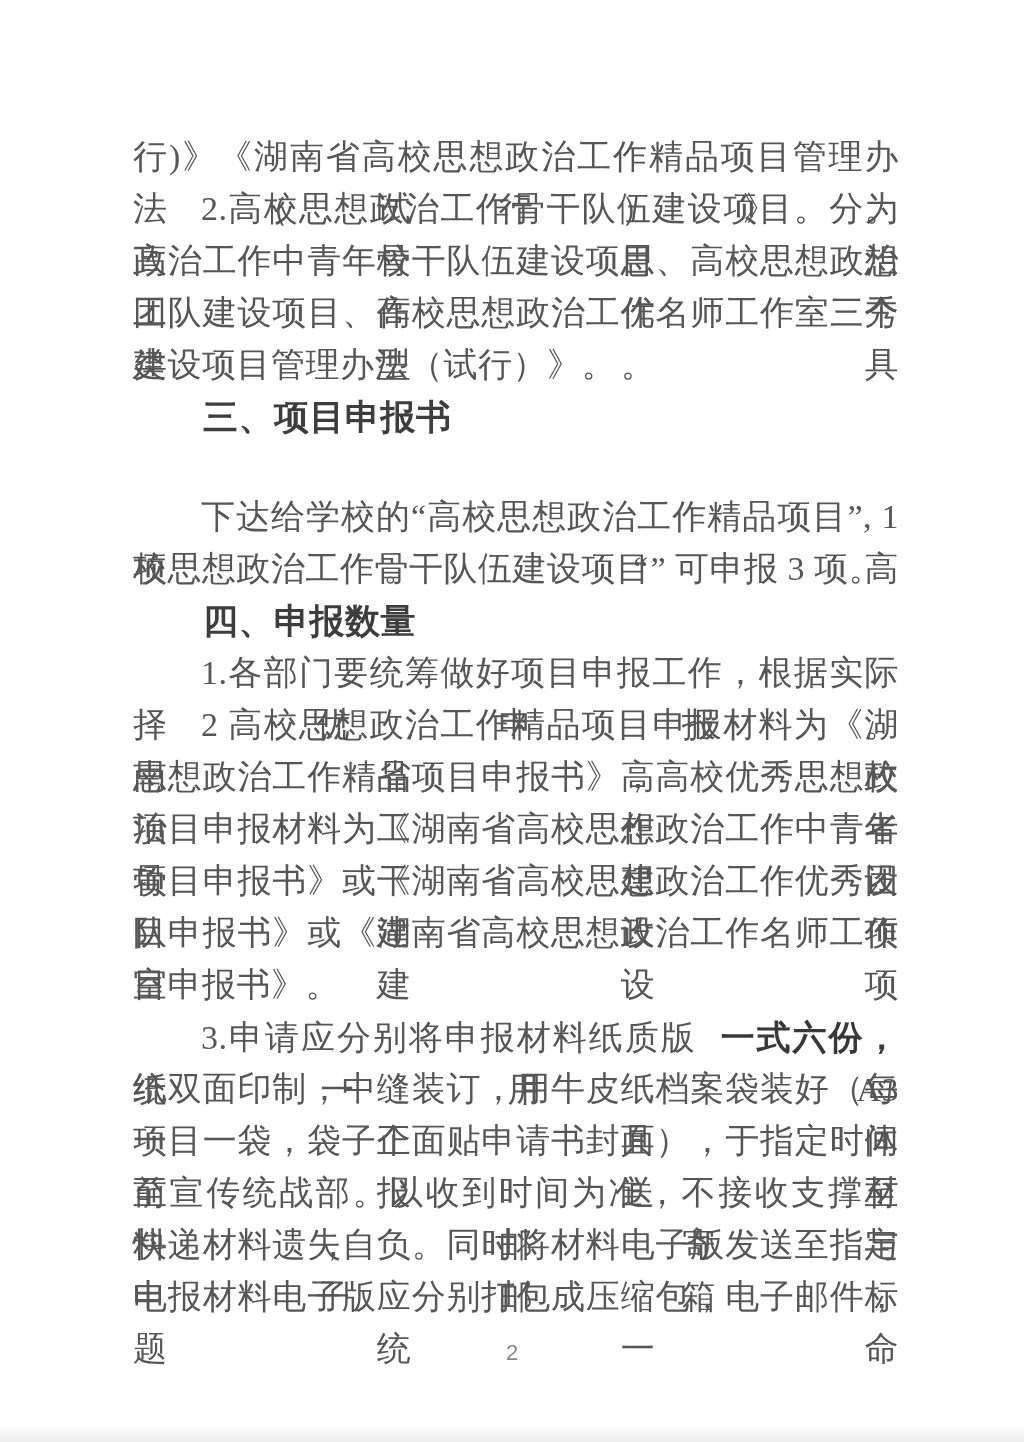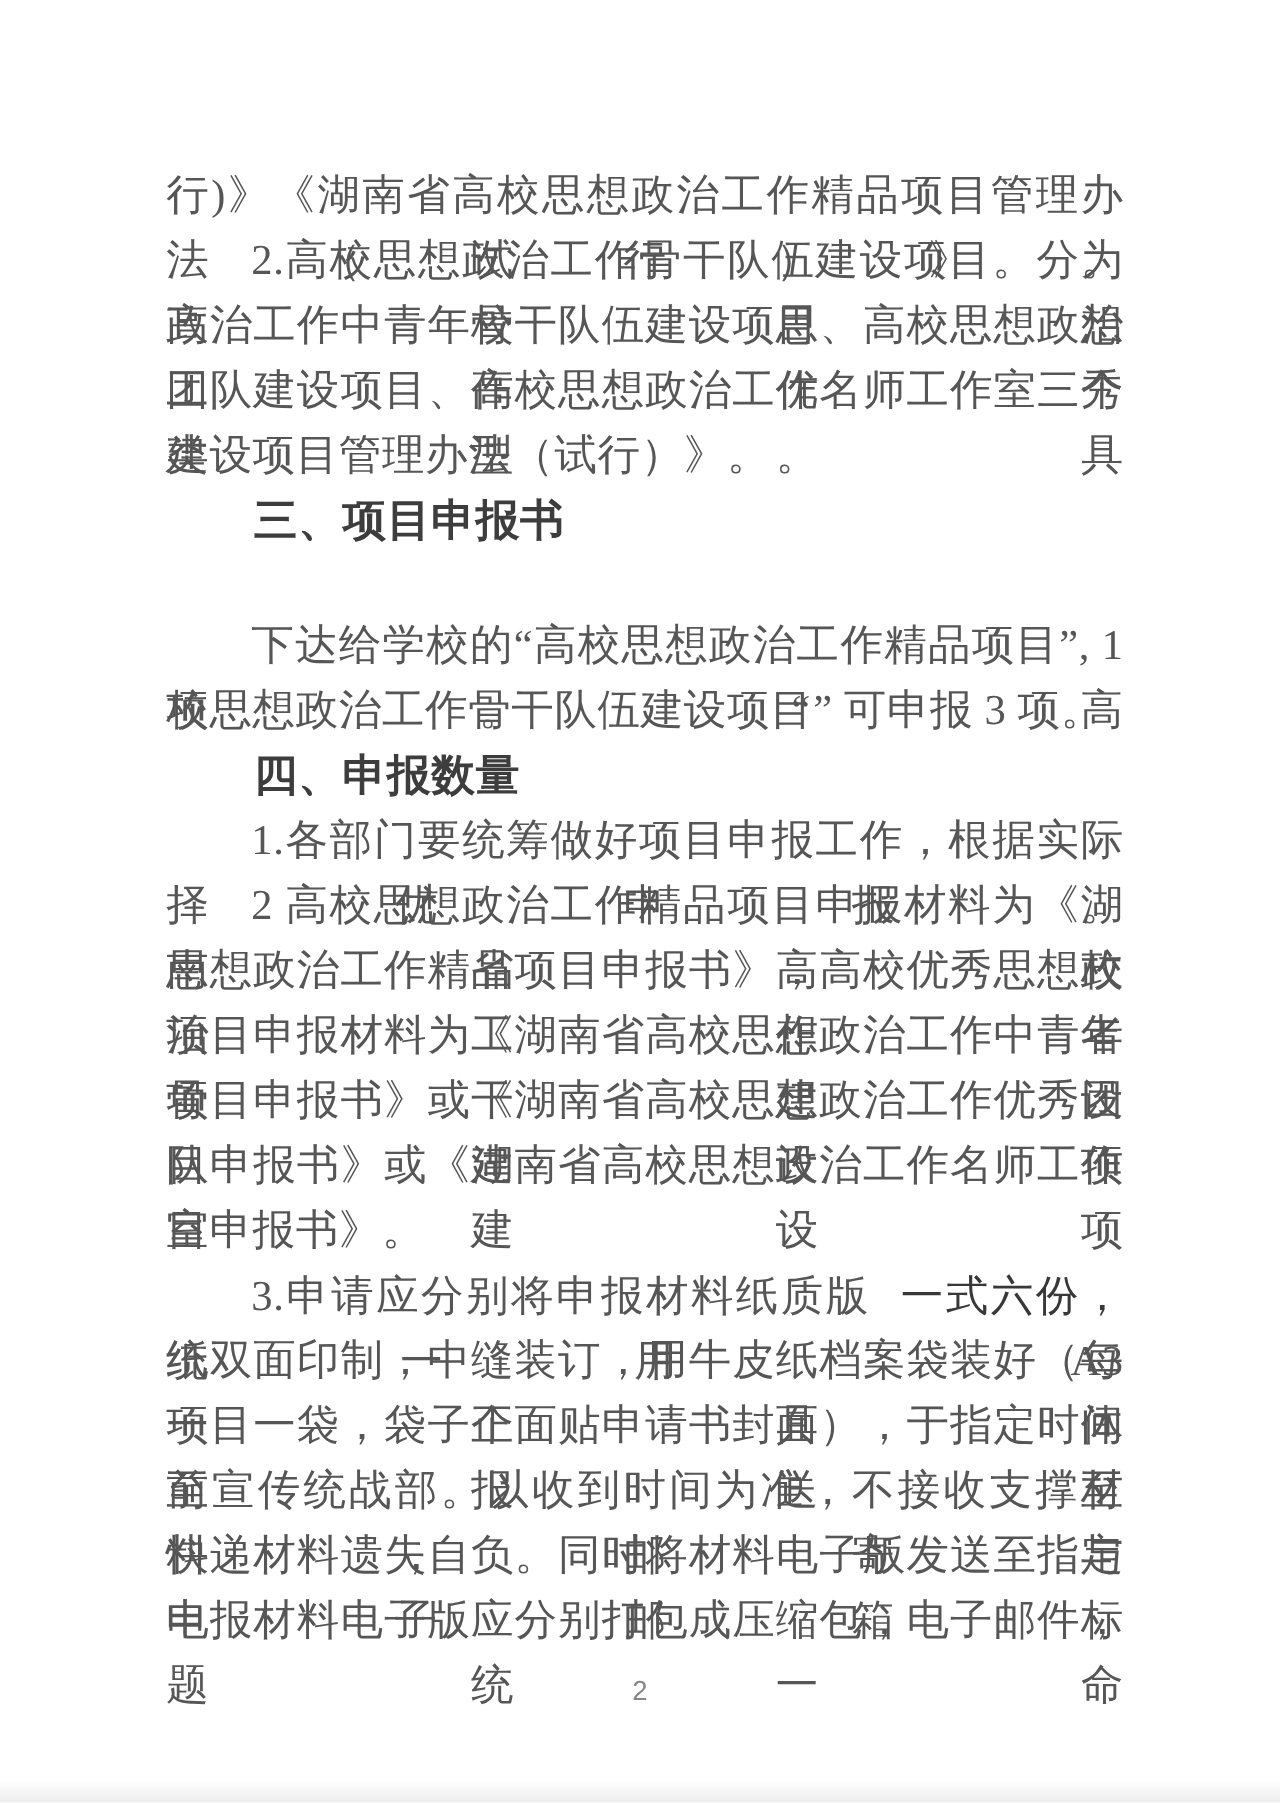--- a/index.html
+++ b/index.html
@@ -31,21 +31,21 @@
     text-align: justify;
     text-align-last: justify;
   }
   .line.heading {
     font-family: "Liberation Sans", "DejaVu Sans", sans-serif;
     font-weight: 700;
     color: #3d3d3d;
     font-size: 35px;
   }
   .seg-bold {
-    font-weight: 400;
+    font-weight: 700;
     color: #383838;
     font-family: "Liberation Sans", "DejaVu Sans", sans-serif;
     margin-left: 24px;
   }
   .page-number {
     position: absolute;
     top: 1339px;
     left: 0;
     width: 100%;
     text-align: center;

